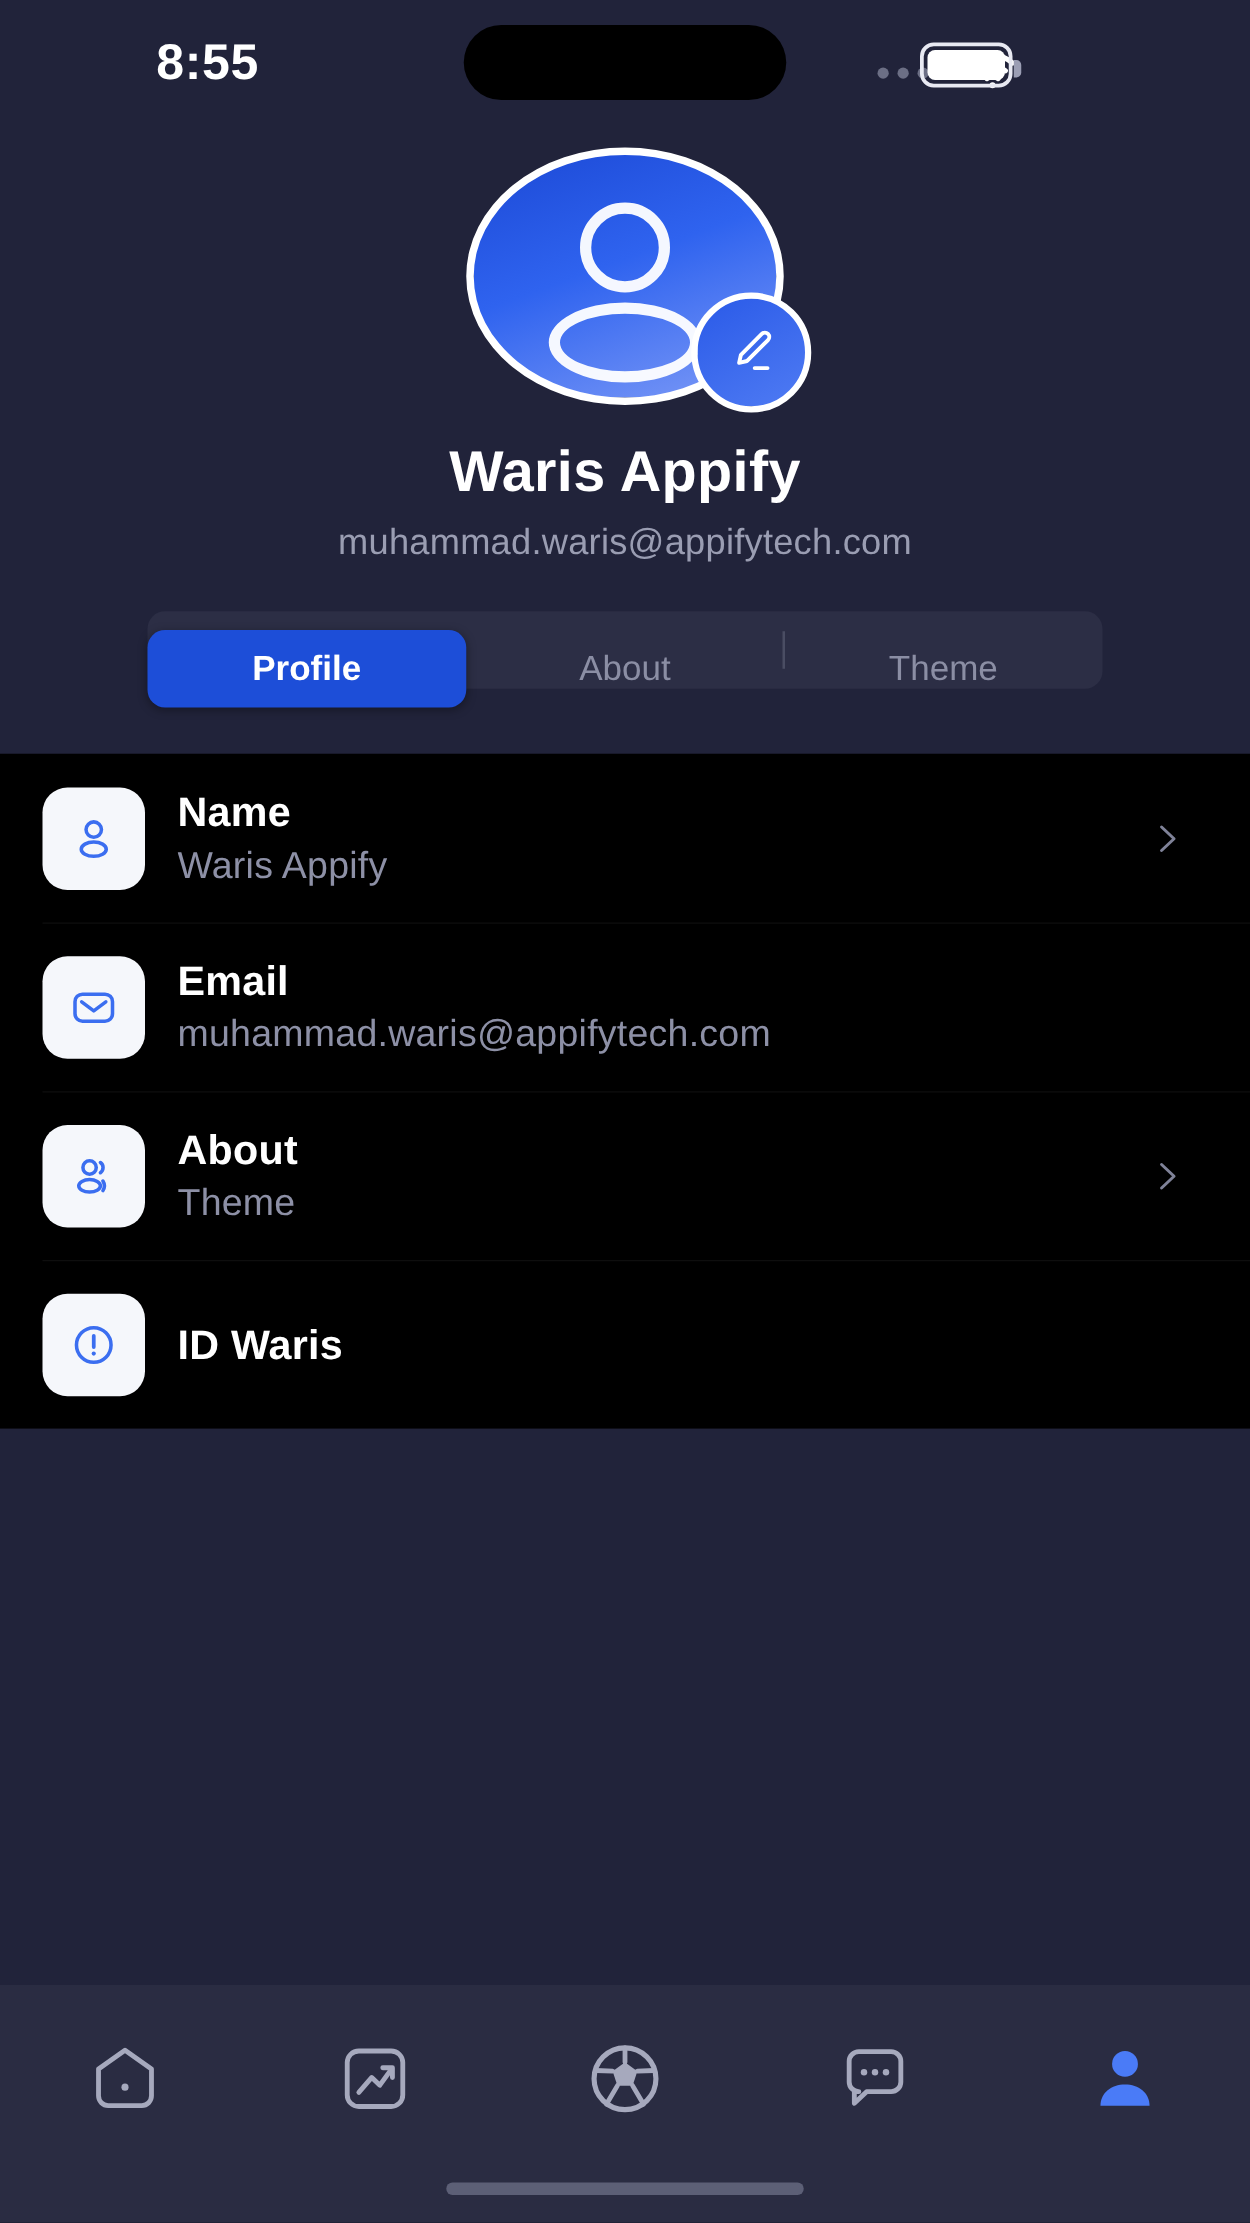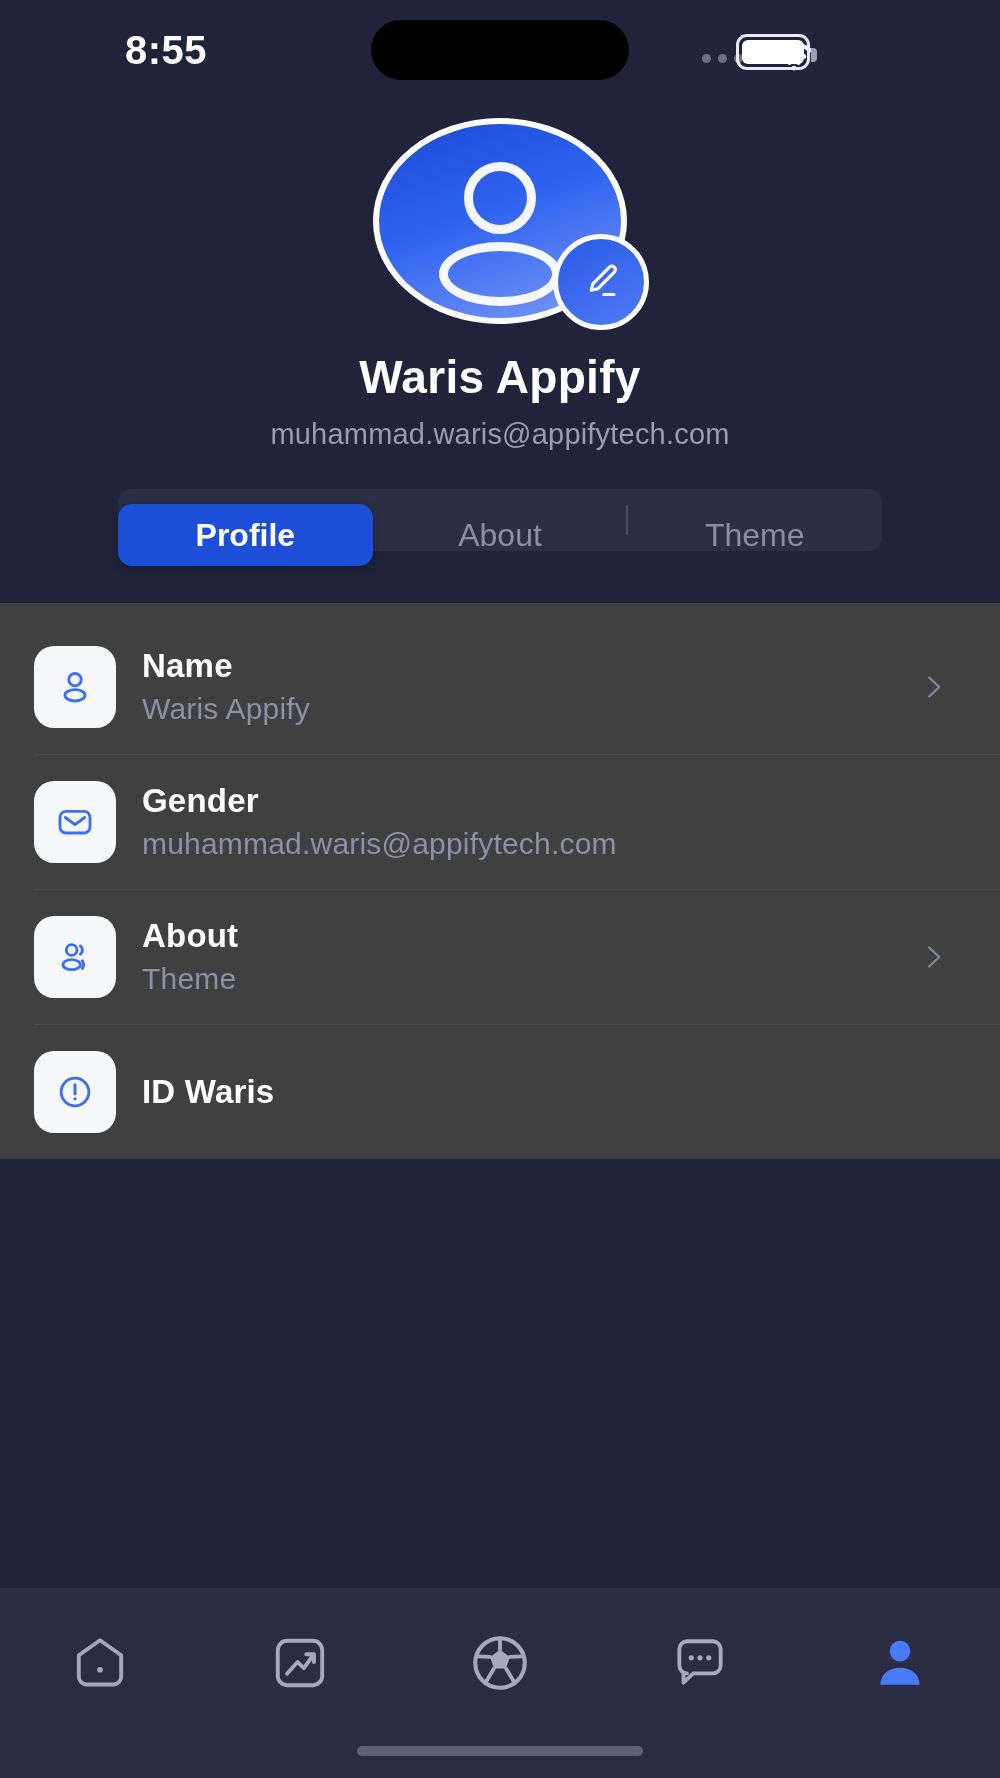--- a/index.html
+++ b/index.html
@@ -137,21 +137,21 @@
     width:764px; height:62px;
     background:#2c2e45;
     border-radius:14px;
     display:flex; align-items:center;
     position:relative;
   }
   .tab {
     flex:1;
     height:100%;
     display:flex; align-items:center; justify-content:center;
-    font-size:32px;
+    font-size:28px;
     color:#8b8ea4;
     font-weight:500;
     position:relative;
     margin-top:30px;
   }
   .tab.active {
     background:#1d4ed8;
     color:#ffffff;
     border-radius:14px;
     font-weight:700;
@@ -161,22 +161,22 @@
     position:absolute;
     left:66.5%;
     top:16px;
     width:2px; height:30px;
     background:#4a4d63;
   }
 
   
   .list {
     flex:0 0 auto;
-    background:#404040;
-    padding-top:16px;
+    background:#000000;
+    padding-top:0;
   }
   .row {
     position:relative;
     display:flex; align-items:center;
     height:135px;
     padding:0 34px;
   }
   .row + .row::before {
     content:"";
     position:absolute;
@@ -317,21 +317,21 @@
     </div>
 
     <div class="row">
       <div class="row-icon">
         <svg width="40" height="40" viewBox="0 0 24 24">
           <rect x="3" y="5.6" width="18" height="13" rx="3.6" fill="none" stroke="#3b6ef0" stroke-width="1.7"></rect>
           <path d="M6.2 9.3 12 13.6l5.8-4.3" fill="none" stroke="#3b6ef0" stroke-width="1.7" stroke-linecap="round" stroke-linejoin="round"></path>
         </svg>
       </div>
       <div class="row-text">
-        <div class="row-label">Gender</div>
+        <div class="row-label">Email</div>
         <div class="row-value">muhammad.waris@appifytech.com</div>
       </div>
       <span class="row-chevron hidden">
         <svg width="30" height="30" viewBox="0 0 24 24">
           <path d="M9 4.5 17 12l-8 7.5" fill="none" stroke="#7f8298" stroke-width="1.9" stroke-linecap="round" stroke-linejoin="round"></path>
         </svg>
       </span>
     </div>
 
     <div class="row">

